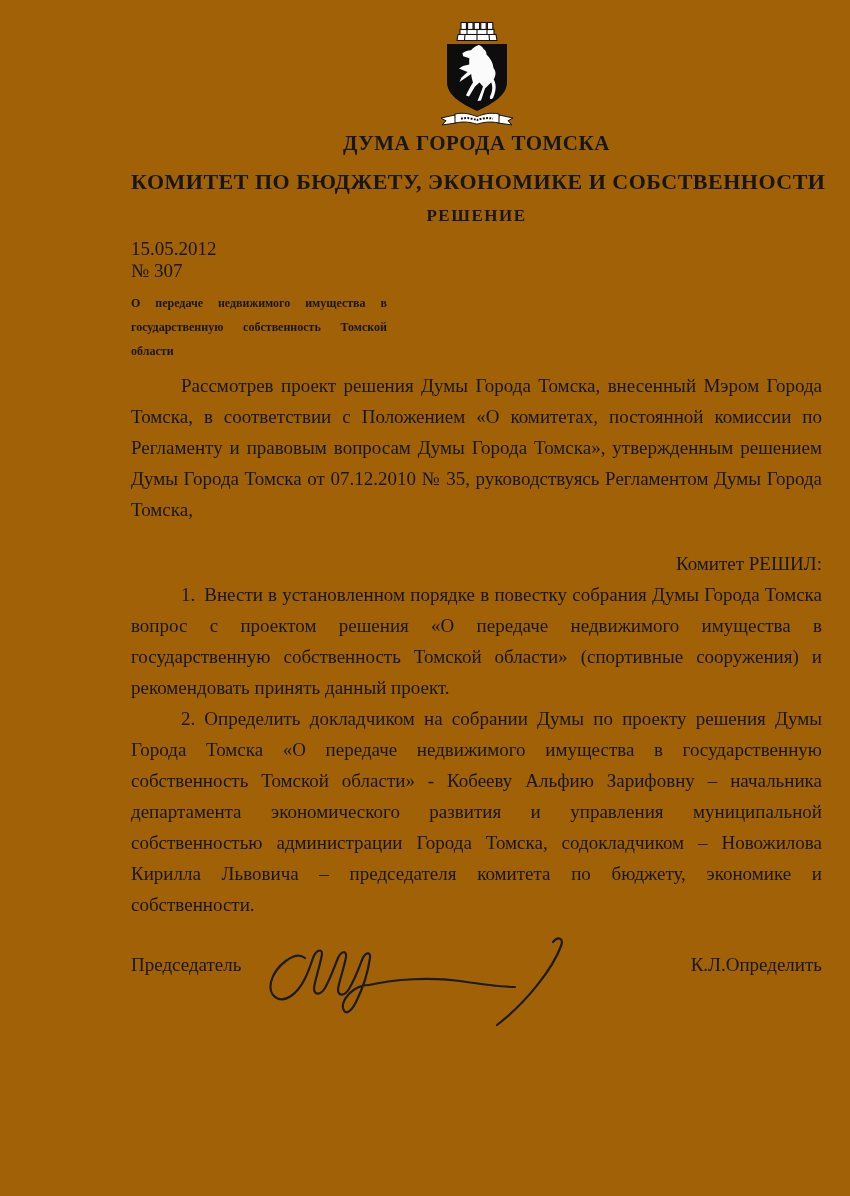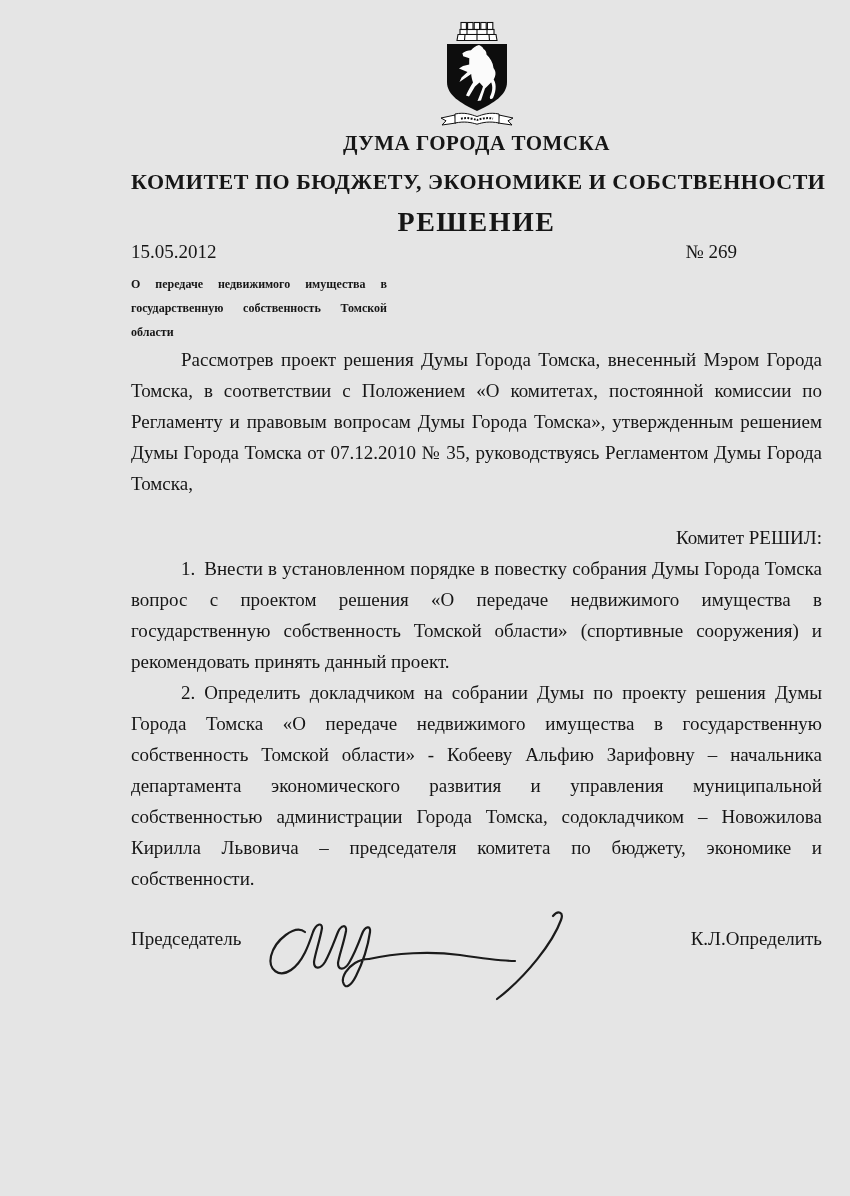--- a/index.html
+++ b/index.html
@@ -1,36 +1,36 @@
 <!DOCTYPE html>
 <html lang="ru"><head>
 <meta charset="utf-8">
 <style>
   html,body{margin:0;padding:0;background:#888;}
   .page{
     position:relative;
     width:850px;height:1196px;
     margin:0 auto;
-    background:#e5e5e5;
+    background:#a16207;
     box-sizing:border-box;
     padding:20px 28px 0 131px;
     font-family:"Liberation Serif","DejaVu Serif",serif;
     color:#161616;
     overflow:hidden;
   }
   .emblem{display:block;margin:0 auto;width:84px;height:108px;}
   .org-title{margin-top:3px;text-align:center;font-weight:700;font-size:21px;letter-spacing:.5px;}
   .committee-title{margin-top:13px;text-align:left;font-weight:700;font-size:22px;letter-spacing:.5px;white-space:nowrap;}
-  .doc-type{margin-top:11px;text-align:center;font-weight:700;font-size:28px;letter-spacing:1.5px;}
-  .meta-row{display:flex;justify-content:space-between;align-items:baseline;margin-top:3px;font-size:19px;}
+  .doc-type{margin-top:11px;text-align:center;font-weight:700;font-size:17px;letter-spacing:1.5px;}
+  .meta-row{display:flex;justify-content:space-between;align-items:baseline;margin-top:12px;font-size:19px;flex-direction:column;}
   .meta-number{margin-right:85px;}
   .subject{margin-top:9px;width:256px;font-weight:700;font-size:12px;line-height:24px;
            text-align:justify;text-align-last:left;}
   .para{margin:0;font-size:19px;line-height:31px;text-align:justify;text-align-last:left;text-indent:50px;}
-  .preamble{}
+  .preamble{margin-top:7px;}
   .resolved{margin-top:23px;text-align:right;font-size:19px;line-height:31px;}
   .items{margin-top:0;}
   .item-num{margin-right:9px;}
   .sig-row{display:flex;align-items:flex-start;margin-top:24px;font-size:19px;height:115px;}
   .sig-title{padding-top:10px;white-space:nowrap;text-align:center;}
   .autograph{width:300px;height:100px;margin-left:24px;margin-top:-12px;flex:0 0 auto;}
   .sig-name{margin-left:auto;padding-top:10px;white-space:nowrap;}
 </style>
 </head>
 <body>
@@ -93,21 +93,21 @@
   </svg>
 
   <div class="org-title">ДУМА ГОРОДА ТОМСКА</div>
 
   <div class="committee-title">КОМИТЕТ ПО БЮДЖЕТУ, ЭКОНОМИКЕ И СОБСТВЕННОСТИ</div>
 
   <div class="doc-type">РЕШЕНИЕ</div>
 
   <div class="meta-row">
     <span class="meta-date">15.05.2012</span>
-    <span class="meta-number">№ 269</span>
+    <span class="meta-number">№ 307</span>
   </div>
 
   <div class="subject">О передаче недвижимого имущества в государственную собственность Томской области</div>
 
   <p class="para preamble">Рассмотрев проект решения Думы Города Томска, внесенный Мэром Города Томска, в соответствии с Положением «О комитетах, постоянной комиссии по Регламенту и правовым вопросам Думы Города Томска», утвержденным решением Думы Города Томска от 07.12.2010 № 35, руководствуясь Регламентом Думы Города Томска,</p>
 
   <div class="resolved">Комитет РЕШИЛ:</div>
 
   <div class="items">
     <p class="para"><span class="item-num">1.</span><span>Внести в установленном порядке в повестку собрания Думы Города Томска вопрос с проектом решения «О передаче недвижимого имущества в государственную собственность Томской области» (спортивные сооружения) и рекомендовать принять данный проект.</span></p>

